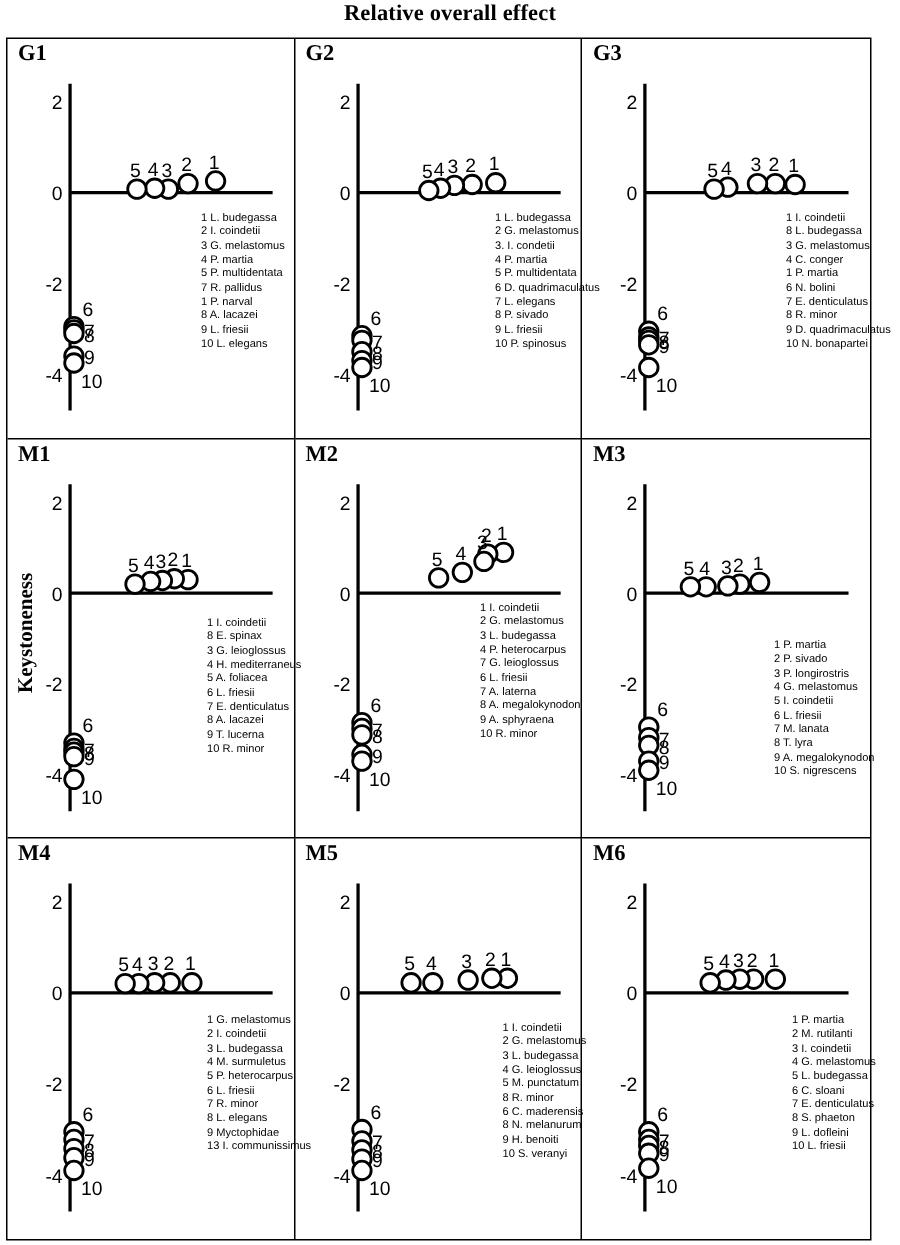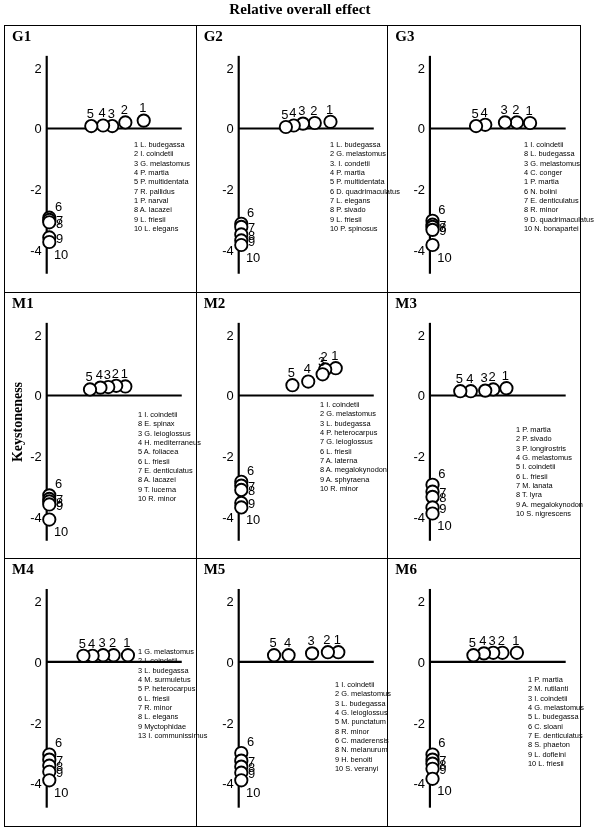--- a/index.html
+++ b/index.html
@@ -394,21 +394,21 @@
       <div>2 P. sivado</div>
       <div>3 P. longirostris</div>
       <div>4 G. melastomus</div>
       <div>5 I. coindetii</div>
       <div>6 L. friesii</div>
       <div>7 M. lanata</div>
       <div>8 T. lyra</div>
       <div>9 A. megalokynodon</div>
       <div>10 S. nigrescens</div>
     </div>
-    <div class="legend" style="left: 108px; top: 647px;">
+    <div class="legend" style="left: 108px; top: 675px;">
       <div>1 G. melastomus</div>
       <div>2 I. coindetii</div>
       <div>3 L. budegassa</div>
       <div>4 M. surmuletus</div>
       <div>5 P. heterocarpus</div>
       <div>6 L. friesii</div>
       <div>7 R. minor</div>
       <div>8 L. elegans</div>
       <div>9 Myctophidae</div>
       <div>13 I. communissimus</div>

